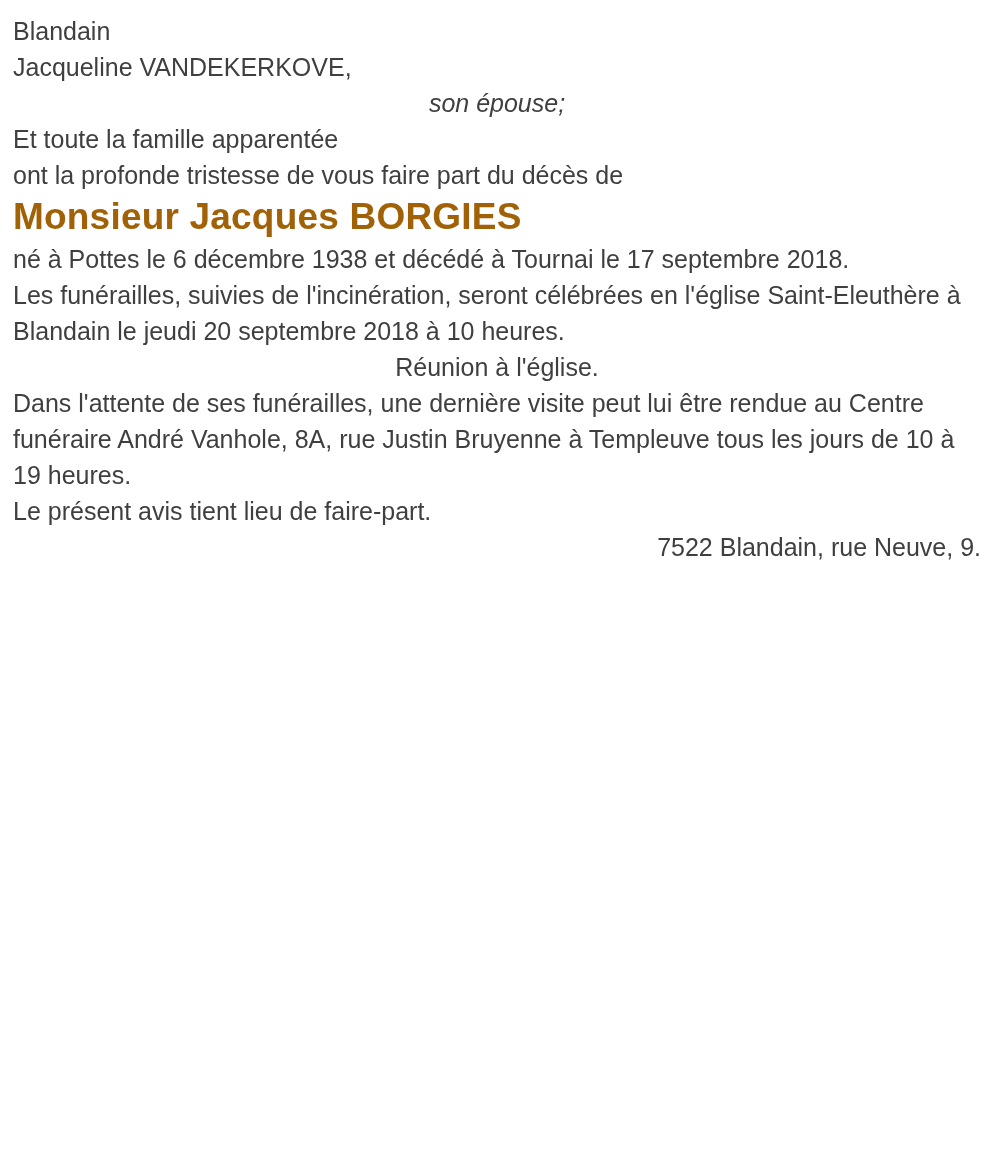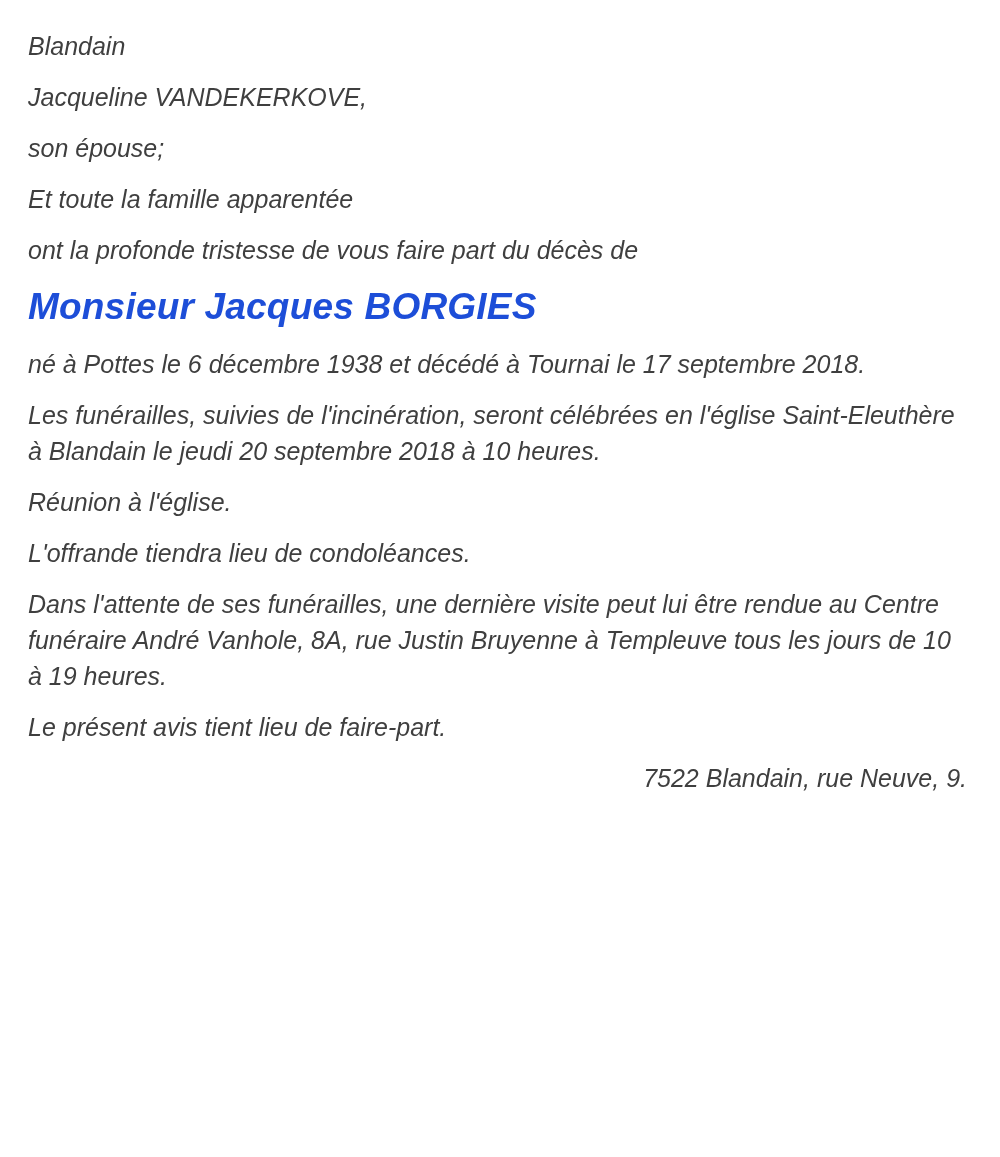--- a/index.html
+++ b/index.html
@@ -16,60 +16,58 @@
   .page {
     box-sizing: border-box;
     width: 1000px;
     height: 1157px;
     padding: 13px 18px 0 13px;
     color: #3f3f3f;
     font-size: 25px;
     line-height: 36px;
   }
   .page p {
-    margin: 15px;
+    margin: 0;
     max-width: 968px;
-    font-style: italic;
   }
   .right-italic {
-    text-align: left;
+    text-align: center;
     font-style: italic;
   }
   .heading {
     font-size: 37px;
     line-height: 48px;
     font-weight: 700;
-    color: #1d4ed8;
+    color: #a16207;
     letter-spacing: 0.2px;
   }
   .mt-spouse      { margin-top: 14px; }
   .mt-relation    { margin-top: -8px; }
   .mt-children    { margin-top: 4px; }
   .mt-announce    { margin-top: 47px; }
   .mt-heading     { margin-top: 42px; }
   .mt-status      { margin-top: 46px; }
   .mt-birth       { margin-top: 44px; }
   .mt-funeral     { margin-top: 22px; }
-  .mt-meeting     { margin-top: 16px; }
+  .mt-meeting     { margin-top: 16px; text-align: center; }
   .mt-offering    { margin-top: 20px; }
   .mt-visit       { margin-top: 20px; }
   .mt-thanks      { margin-top: 24px; }
   .mt-notice      { margin-top: 26px; }
   .mt-address     { margin-top: 50px; text-align: right; }
 </style>
 </head>
 <body>
 
 <div class="page">
   <p>Blandain</p>
   <p class="mt-spouse">Jacqueline VANDEKERKOVE,</p>
   <p class="right-italic mt-relation">son épouse;</p>
   <p>Et toute la famille apparentée</p>
   <p class="mt-announce">ont la profonde tristesse de vous faire part du décès de</p>
   <p class="heading mt-heading">Monsieur Jacques BORGIES</p>
   <p class="mt-birth">né à Pottes le 6 décembre 1938 et décédé à Tournai le 17 septembre 2018.</p>
   <p class="mt-funeral">Les funérailles, suivies de l'incinération, seront célébrées en l'église Saint-Eleuthère à Blandain le jeudi 20 septembre 2018 à 10 heures.</p>
   <p class="mt-meeting">Réunion à l'église.</p>
-  <p class="mt-offering">L'offrande tiendra lieu de condoléances.</p>
   <p class="mt-visit">Dans l'attente de ses funérailles, une dernière visite peut lui être rendue au Centre funéraire André Vanhole, 8A, rue Justin Bruyenne à Templeuve tous les jours de 10 à 19 heures.</p>
   <p class="mt-notice">Le présent avis tient lieu de faire-part.</p>
   <p class="mt-address">7522 Blandain, rue Neuve, 9.</p>
 </div>
 
 </body></html>

